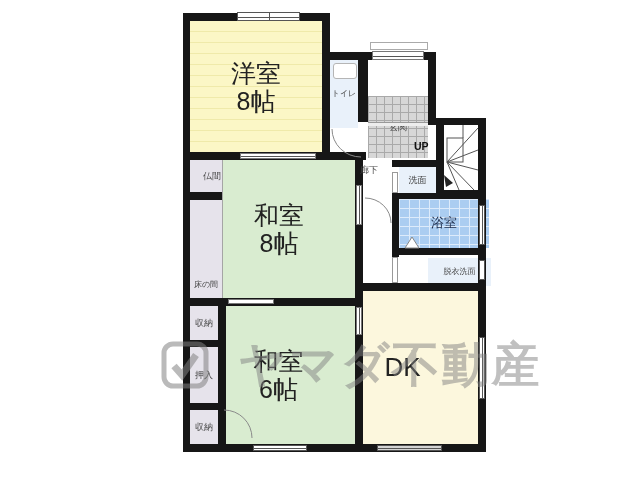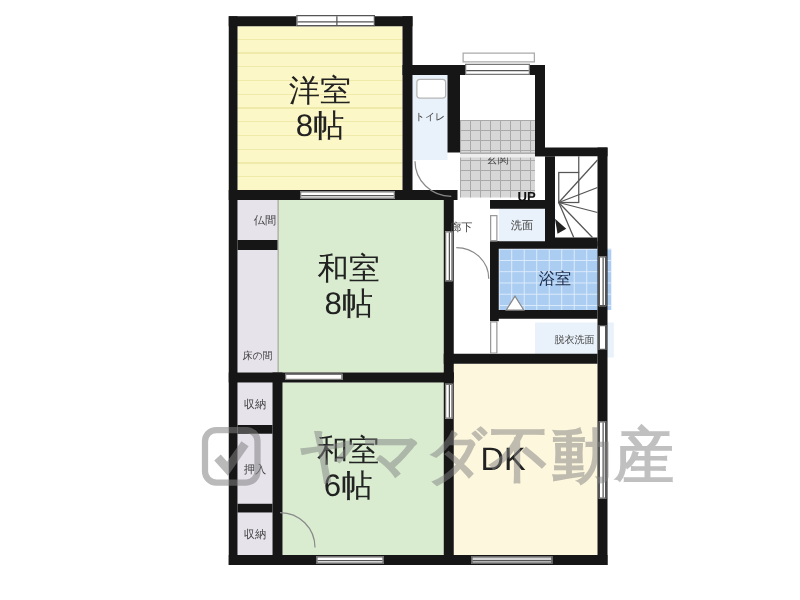--- a/index.html
+++ b/index.html
@@ -21,21 +21,21 @@
         background-image:linear-gradient(#ddebfb 1px,transparent 1px),
                          linear-gradient(90deg,#ddebfb 1px,transparent 1px);
         background-size:10px 9px;}
   .genkan{background-color:var(--entrance,#d7d7d7);
         background-image:linear-gradient(#a9a9a9 1px,transparent 1px),
                          linear-gradient(90deg,#a9a9a9 1px,transparent 1px);
         background-size:8px 8px;}
   .win{position:absolute;background:#fff;border:1px solid #555;box-sizing:border-box;z-index:3;}
   .win .mid{position:absolute;left:0;right:0;top:50%;height:1px;background:#555;}
   .win .midv{position:absolute;top:0;bottom:0;left:50%;width:1px;background:#555;}
-  .lbl{position:absolute;z-index:5;color:#333;white-space:nowrap;margin-top:12px;}
+  .lbl{position:absolute;z-index:5;color:#333;white-space:nowrap;}
   .overlay{position:absolute;left:0;top:0;z-index:4;pointer-events:none;}
   #watermark{position:absolute;z-index:6;font-weight:700;letter-spacing:2px;
         color:var(--watermark,rgba(130,130,130,.5));font-size:48px;white-space:nowrap;padding-left:48px;}
 </style>
 </head>
 <body>
 
 <div id="plan">
 
   <div class="room yellow big" style="left:190px;top:21px;width:132px;height:131px;">

